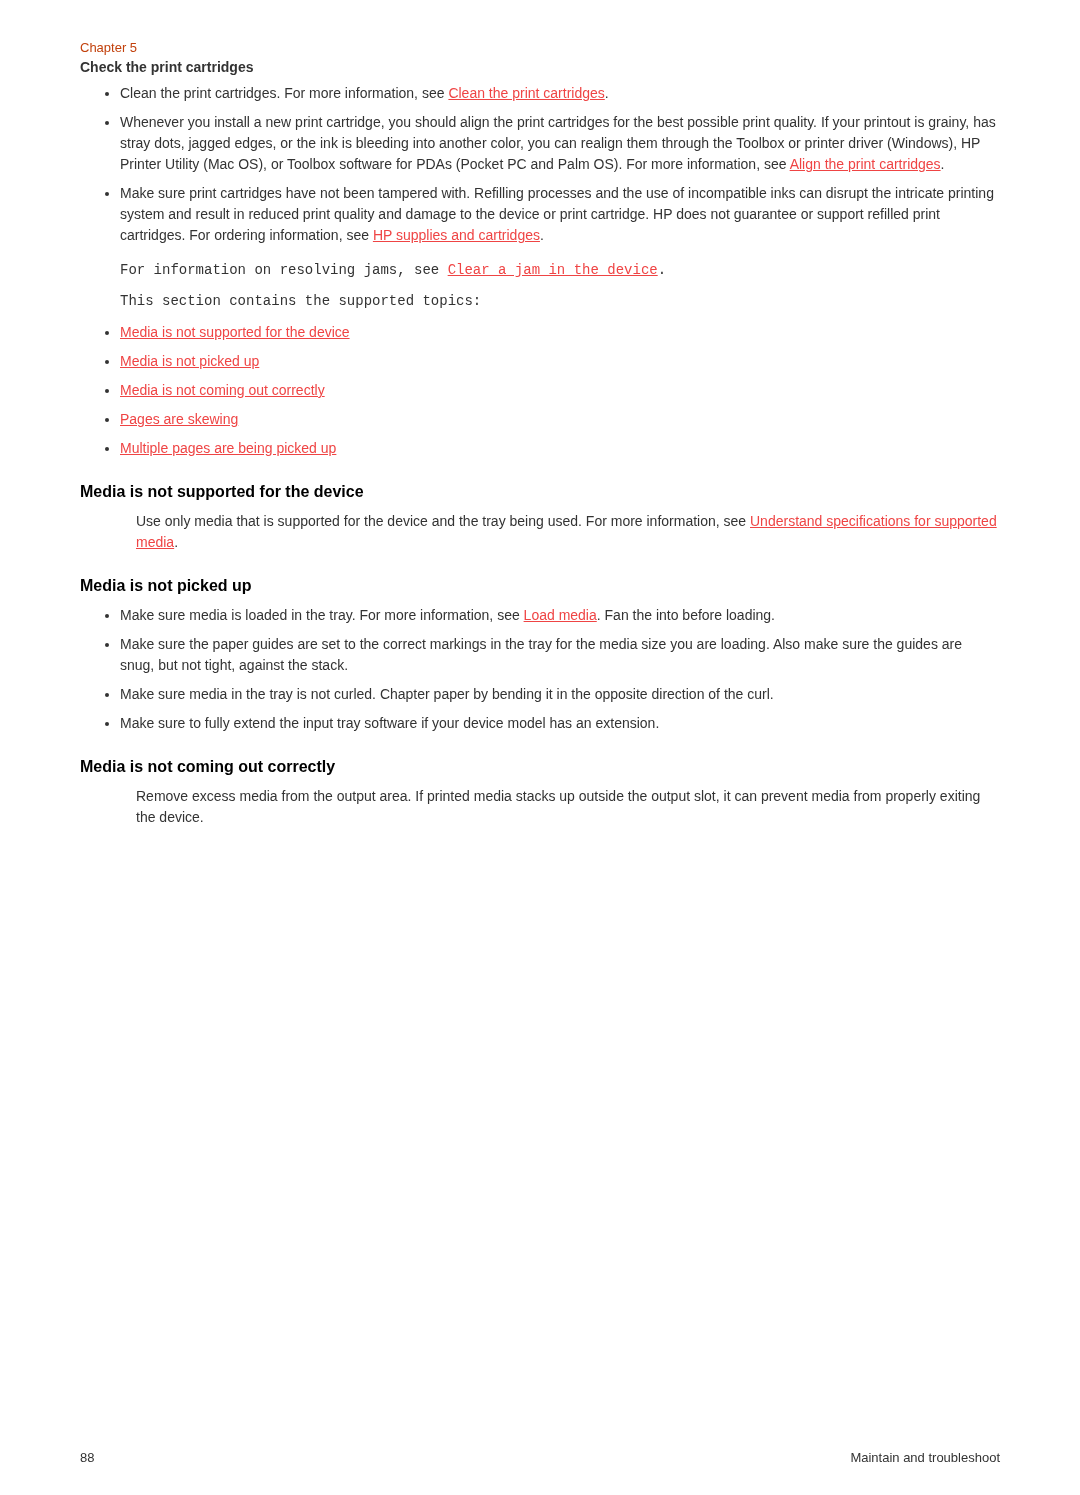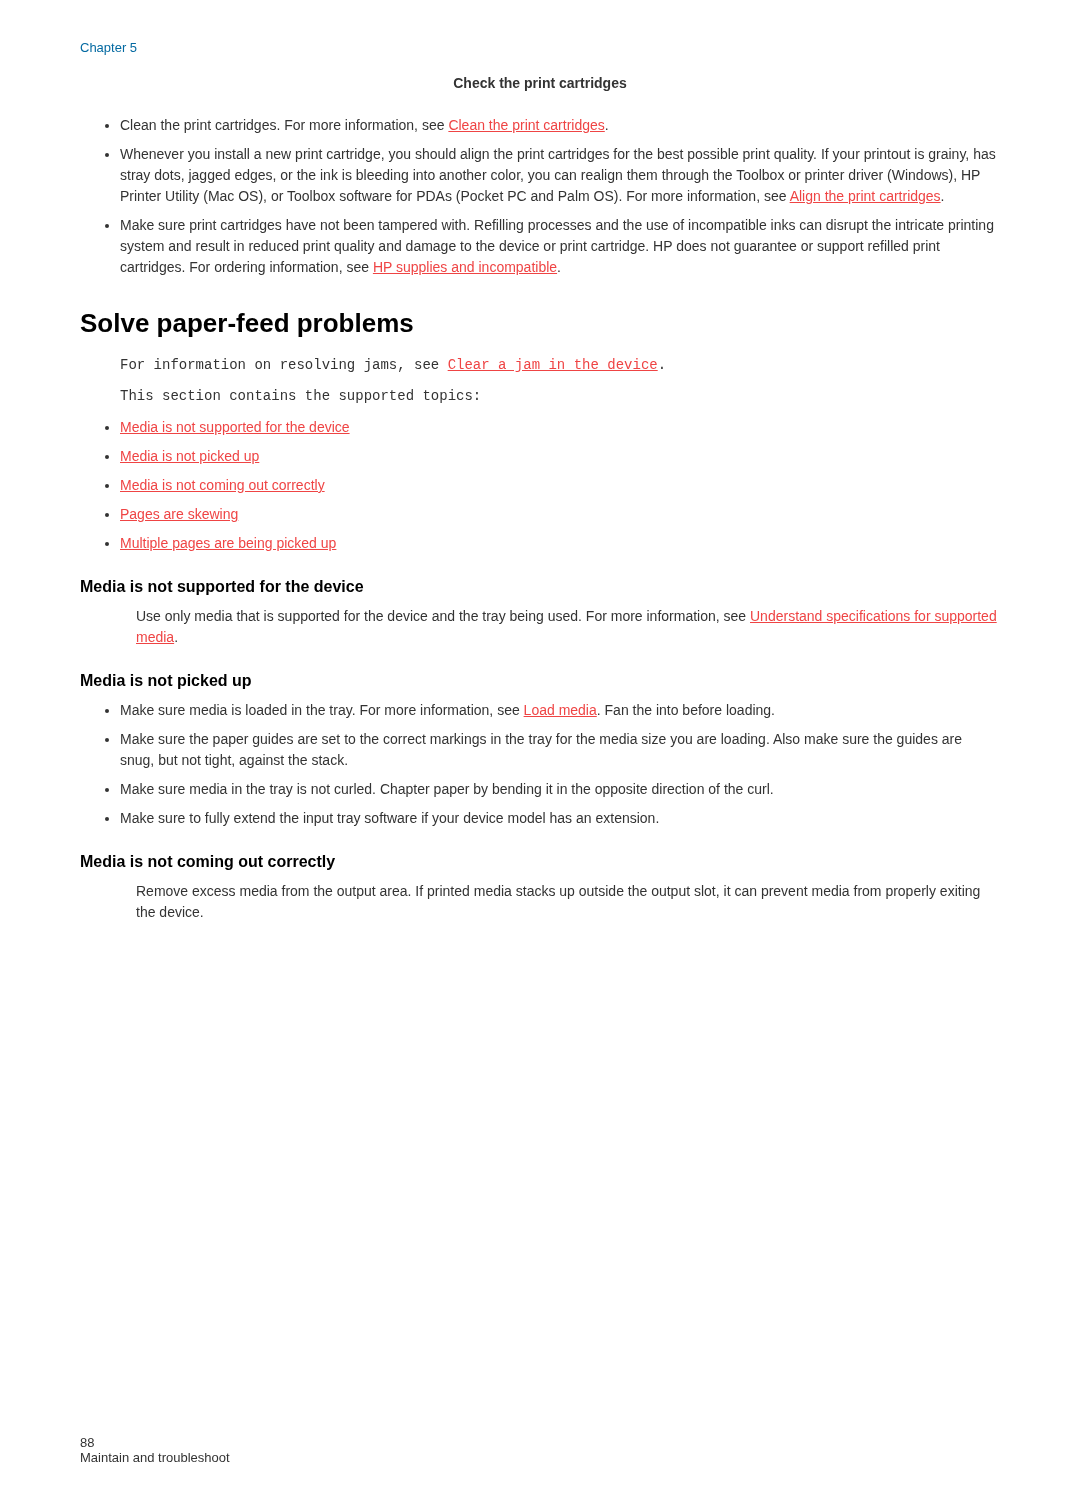--- a/index.html
+++ b/index.html
@@ -18,29 +18,28 @@
       position: relative;
     }
 
     .page-container {
       padding: 40px 80px 80px 80px;
       max-width: 1080px;
     }
 
     .chapter-label {
       font-size: 13px;
-      color: #0369a1;
-      margin-bottom: 20px;
+      color: #c2410c;
+      margin-bottom: 4px;
     }
 
     .section-heading-bold {
       font-weight: bold;
       font-size: 14px;
-      margin-bottom: 24px;
-      text-align: center;
+      margin-bottom: 8px;
     }
 
     ul.bullet-list {
       list-style: disc;
       margin-left: 40px;
       margin-bottom: 14px;
     }
 
     ul.bullet-list li {
       margin-bottom: 8px;
@@ -81,21 +80,20 @@
       line-height: 1.5;
       margin-bottom: 10px;
     }
 
     .page-footer {
       position: absolute;
       bottom: 30px;
       left: 80px;
       right: 80px;
       display: flex;
-      flex-direction: column;
       justify-content: space-between;
       font-size: 13px;
       color: #333;
     }
 
     p {
       line-height: 1.5;
     }
   </style>
 </head>
@@ -108,27 +106,26 @@
   <div>
     <div class="section-heading-bold">Check the print cartridges</div>
     <ul class="bullet-list">
       <li>
         <span>Clean the print cartridges. For more information, see </span><a href="#">Clean the print cartridges</a><span>.</span>
       </li>
       <li>
         <span>Whenever you install a new print cartridge, you should align the print cartridges for the best possible print quality. If your printout is grainy, has stray dots, jagged edges, or the ink is bleeding into another color, you can realign them through the Toolbox or printer driver (Windows), HP Printer Utility (Mac OS), or Toolbox software for PDAs (Pocket PC and Palm OS). For more information, see </span><a href="#">Align the print cartridges</a><span>.</span>
       </li>
       <li>
-        <span>Make sure print cartridges have not been tampered with. Refilling processes and the use of incompatible inks can disrupt the intricate printing system and result in reduced print quality and damage to the device or print cartridge. HP does not guarantee or support refilled print cartridges. For ordering information, see </span><a href="#">HP supplies and incompatible</a><span>.</span>
+        <span>Make sure print cartridges have not been tampered with. Refilling processes and the use of incompatible inks can disrupt the intricate printing system and result in reduced print quality and damage to the device or print cartridge. HP does not guarantee or support refilled print cartridges. For ordering information, see </span><a href="#">HP supplies and cartridges</a><span>.</span>
       </li>
     </ul>
   </div>
 
   <div>
-    <h1 class="main-section-title">Solve paper-feed problems</h1>
 
     <p class="intro-text">
       <span>For information on resolving jams, see </span><a href="#">Clear a jam in the device</a><span>.</span>
     </p>
 
     <p class="intro-text">This section contains the supported topics:</p>
 
     <ul class="bullet-list">
       <li><a href="#">Media is not supported for the device</a></li>
       <li><a href="#">Media is not picked up</a></li>

